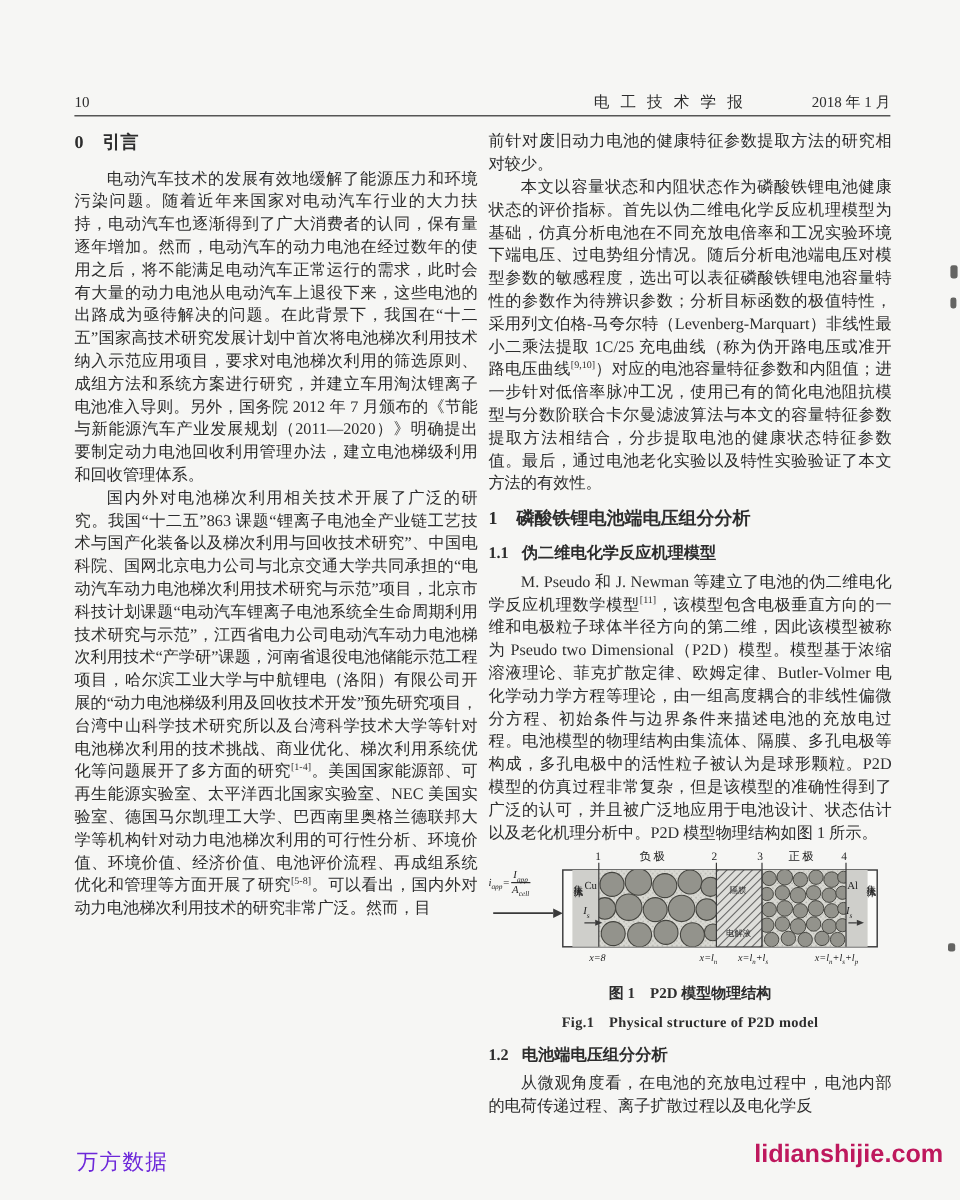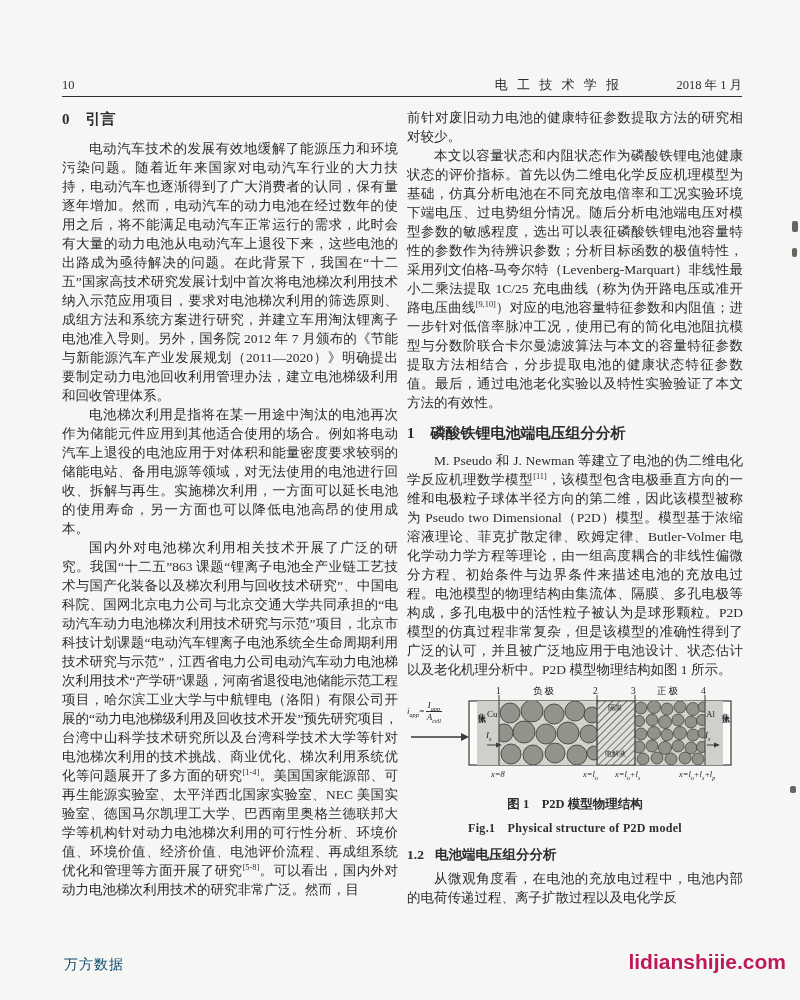--- a/index.html
+++ b/index.html
@@ -35,21 +35,21 @@
   .met{font-size:9px;font-style:italic;}
   .xlab{font-size:8.5px;font-style:italic;}
   .formula{display:flex;align-items:center;font-style:italic;font-size:9px;}
   .frac{display:inline-flex;flex-direction:column;align-items:center;margin-left:1px;}
   .frac .num{border-bottom:0.8px solid #2d2d2d;padding:0 2px 1px 2px;}
   .frac .den{padding-top:1px;}
   .cap{text-align:center;font-weight:bold;}
   .cap.zh{font-size:12.5px;margin-top:8px;}
   .cap.en{font-size:12px;margin-top:5px;letter-spacing:0.3px;}
   
-  .wanfang{position:absolute;left:64px;top:956px;font-size:14px;color:#0c4a6e;letter-spacing:1px;}
+  .wanfang{position:absolute;left:64px;top:956px;font-size:18px;color:#6d28d9;letter-spacing:1px;}
   .watermark{position:absolute;right:14px;top:950px;font-size:21px;font-weight:600;
              color:#be185d;font-family:"Liberation Sans","DejaVu Sans",sans-serif;}
   .artifact{position:absolute;background:#4a4a48;border-radius:2px;opacity:.85;}
 </style>
 </head>
 <body>
 
 <div class="page">
 
   <div class="header">
@@ -59,30 +59,32 @@
   </div>
   <div class="hrule"></div>
 
   <div class="columns">
 
     <div class="col">
       <div class="h1">
         <span class="num">0</span><span>引言</span>
       </div>
       <p class="par">电动汽车技术的发展有效地缓解了能源压力和环境污染问题。随着近年来国家对电动汽车行业的大力扶持，电动汽车也逐渐得到了广大消费者的认同，保有量逐年增加。然而，电动汽车的动力电池在经过数年的使用之后，将不能满足电动汽车正常运行的需求，此时会有大量的动力电池从电动汽车上退役下来，这些电池的出路成为亟待解决的问题。在此背景下，我国在“十二五”国家高技术研究发展计划中首次将电池梯次利用技术纳入示范应用项目，要求对电池梯次利用的筛选原则、成组方法和系统方案进行研究，并建立车用淘汰锂离子电池准入导则。另外，国务院 2012 年 7 月颁布的《节能与新能源汽车产业发展规划（2011—2020）》明确提出要制定动力电池回收利用管理办法，建立电池梯级利用和回收管理体系。</p>
-      <p class="par">电池梯次利用是指将在某一用途中淘汰的电池再次作为储能元件应用到其他适合使用的场合。例如将电动汽车上退役的电池应用于对体积和能量密度要求较弱的储能电站、备用电源等领域，对无法使用的电池进行回收、拆解与再生。实施梯次利用，一方面可以延长电池的使用寿命，另一方面也可以降低电池高昂的使用成本。</p>
       <p class="par"><span>国内外对电池梯次利用相关技术开展了广泛的研究。我国“十二五”863 课题“锂离子电池全产业链工艺技术与国产化装备以及梯次利用与回收技术研究”、中国电科院、国网北京电力公司与北京交通大学共同承担的“电动汽车动力电池梯次利用技术研究与示范”项目，北京市科技计划课题“电动汽车锂离子电池系统全生命周期利用技术研究与示范”，江西省电力公司电动汽车动力电池梯次利用技术“产学研”课题，河南省退役电池储能示范工程项目，哈尔滨工业大学与中航锂电（洛阳）有限公司开展的“动力电池梯级利用及回收技术开发”预先研究项目，台湾中山科学技术研究所以及台湾科学技术大学等针对电池梯次利用的技术挑战、商业优化、梯次利用系统优化等问题展开了多方面的研究</span><sup>[1-4]</sup><span>。美国国家能源部、可再生能源实验室、太平洋西北国家实验室、NEC 美国实验室、德国马尔凯理工大学、巴西南里奥格兰德联邦大学等机构针对动力电池梯次利用的可行性分析、环境价值、环境价值、经济价值、电池评价流程、再成组系统优化和管理等方面开展了研究</span><sup>[5-8]</sup><span>。可以看出，国内外对动力电池梯次利用技术的研究非常广泛。然而，目</span></p>
     </div>
 
     <div class="col">
       <p class="par noind">前针对废旧动力电池的健康特征参数提取方法的研究相对较少。</p>
       <p class="par"><span>本文以容量状态和内阻状态作为磷酸铁锂电池健康状态的评价指标。首先以伪二维电化学反应机理模型为基础，仿真分析电池在不同充放电倍率和工况实验环境下端电压、过电势组分情况。随后分析电池端电压对模型参数的敏感程度，选出可以表征磷酸铁锂电池容量特性的参数作为待辨识参数；分析目标函数的极值特性，采用列文伯格-马夸尔特（Levenberg-Marquart）非线性最小二乘法提取 1C/25 充电曲线（称为伪开路电压或准开路电压曲线</span><sup>[9,10]</sup><span>）对应的电池容量特征参数和内阻值；进一步针对低倍率脉冲工况，使用已有的简化电池阻抗模型与分数阶联合卡尔曼滤波算法与本文的容量特征参数提取方法相结合，分步提取电池的健康状态特征参数值。最后，通过电池老化实验以及特性实验验证了本文方法的有效性。</span></p>
 
       <div class="h1 sec">
         <span class="num">1</span><span>磷酸铁锂电池端电压组分分析</span>
+      </div>
+      <div class="h2">
+        <span class="num">1.1</span><span>伪二维电化学反应机理模型</span>
       </div>
       <p class="par"><span>M. Pseudo 和 J. Newman 等建立了电池的伪二维电化学反应机理数学模型</span><sup>[11]</sup><span>，该模型包含电极垂直方向的一维和电极粒子球体半径方向的第二维，因此该模型被称为 Pseudo two Dimensional（P2D）模型。模型基于浓缩溶液理论、菲克扩散定律、欧姆定律、Butler-Volmer 电化学动力学方程等理论，由一组高度耦合的非线性偏微分方程、初始条件与边界条件来描述电池的充放电过程。电池模型的物理结构由集流体、隔膜、多孔电极等构成，多孔电极中的活性粒子被认为是球形颗粒。P2D 模型的仿真过程非常复杂，但是该模型的准确性得到了广泛的认可，并且被广泛地应用于电池设计、状态估计以及老化机理分析中。P2D 模型物理结构如图 1 所示。</span></p>
 
       <div class="figure">
         <div class="fig-graphic">
           <svg width="337" height="100" viewBox="0 0 337 100">
             <defs>
               <pattern id="dots" width="4" height="4" patternUnits="userSpaceOnUse">
                 <rect width="4" height="4" fill="#d9d9d3"></rect>
                 <circle cx="1" cy="1" r="0.7" fill="#aeaea8"></circle>
@@ -191,21 +193,21 @@
           <div class="fl region" style="left:250px;top:0">正极</div>
 
           <div class="fl vert" style="left:70px;top:20px">集流体</div>
           <div class="fl" style="left:80px;top:23px;font-size:9px">Cu</div>
           <div class="fl met" style="left:79px;top:44px"><span>I</span><sub>s</sub></div>
 
           <div class="fl" style="left:299px;top:23px;font-size:9px">Al</div>
           <div class="fl vert" style="left:314px;top:20px">集流体</div>
           <div class="fl met" style="left:298px;top:44px"><span>I</span><sub>s</sub></div>
 
-          <div class="fl small7" style="left:201px;top:18px">隔膜</div>
+          <div class="fl small7" style="left:201px;top:28px">隔膜</div>
           <div class="fl small7" style="left:198px;top:64px">电解液</div>
 
           <div class="fl xlab" style="left:84px;top:83px"><span>x=8</span></div>
           <div class="fl xlab" style="left:176px;top:83px"><span>x=l</span><sub>n</sub></div>
           <div class="fl xlab" style="left:208px;top:83px"><span>x=l</span><sub>n</sub><span>+l</span><sub>s</sub></div>
           <div class="fl xlab" style="left:272px;top:83px"><span>x=l</span><sub>n</sub><span>+l</span><sub>s</sub><span>+l</span><sub>p</sub></div>
         </div>
 
         <div class="cap zh">图 1　P2D 模型物理结构</div>
         <div class="cap en">Fig.1　Physical structure of P2D model</div>

